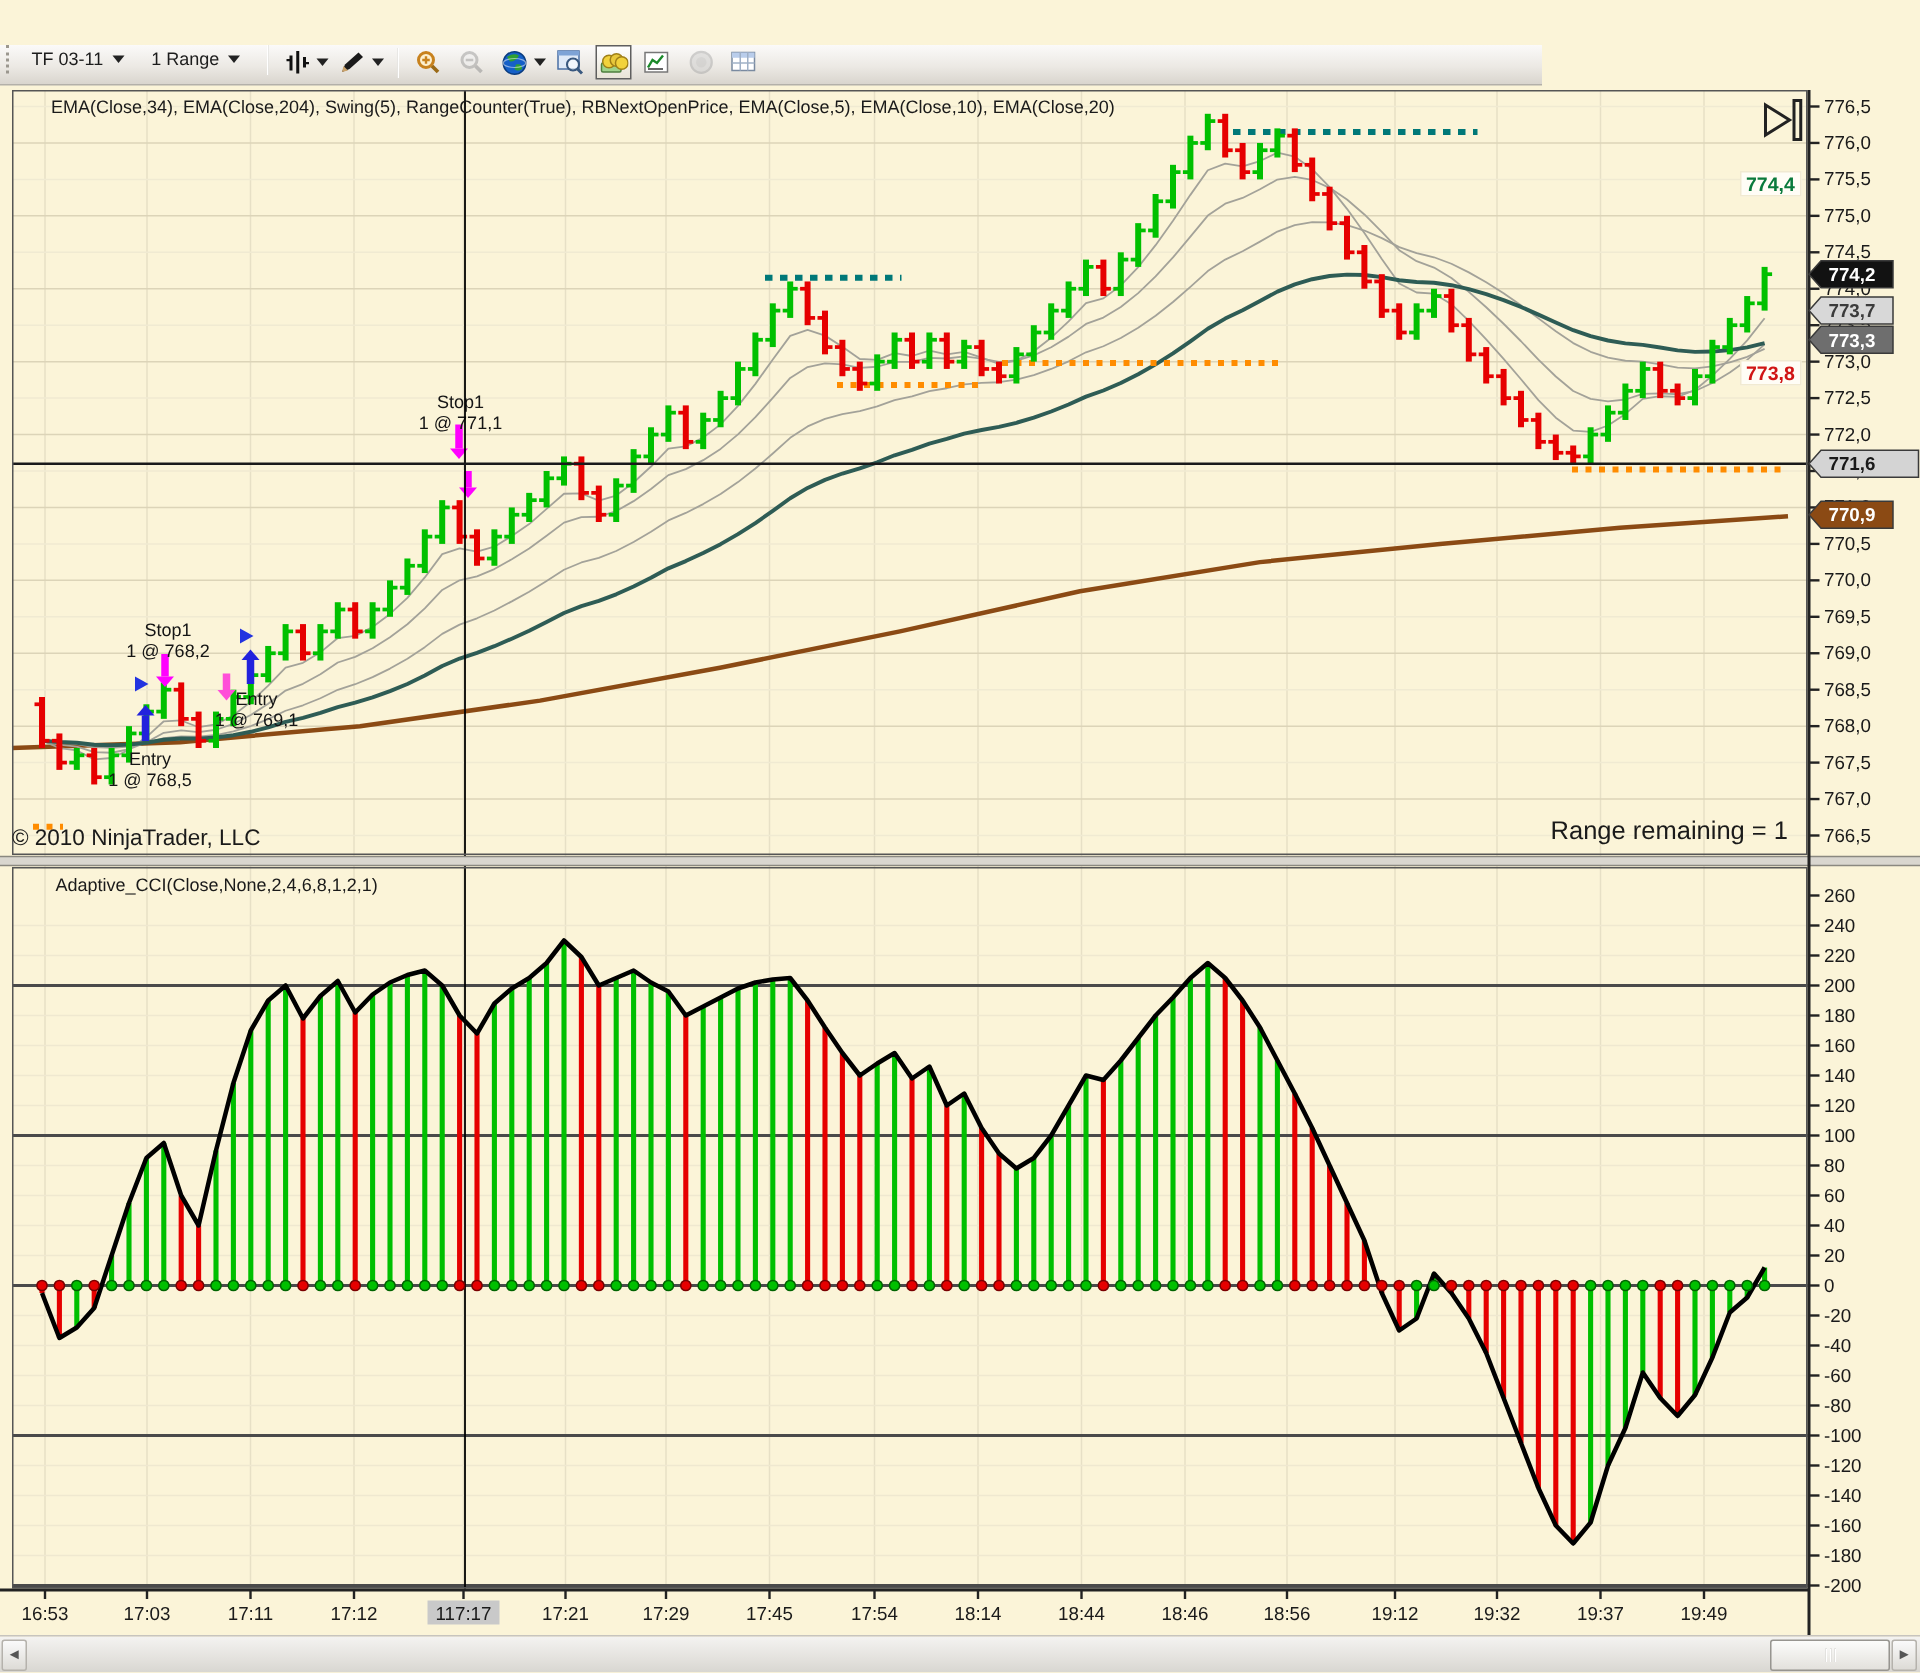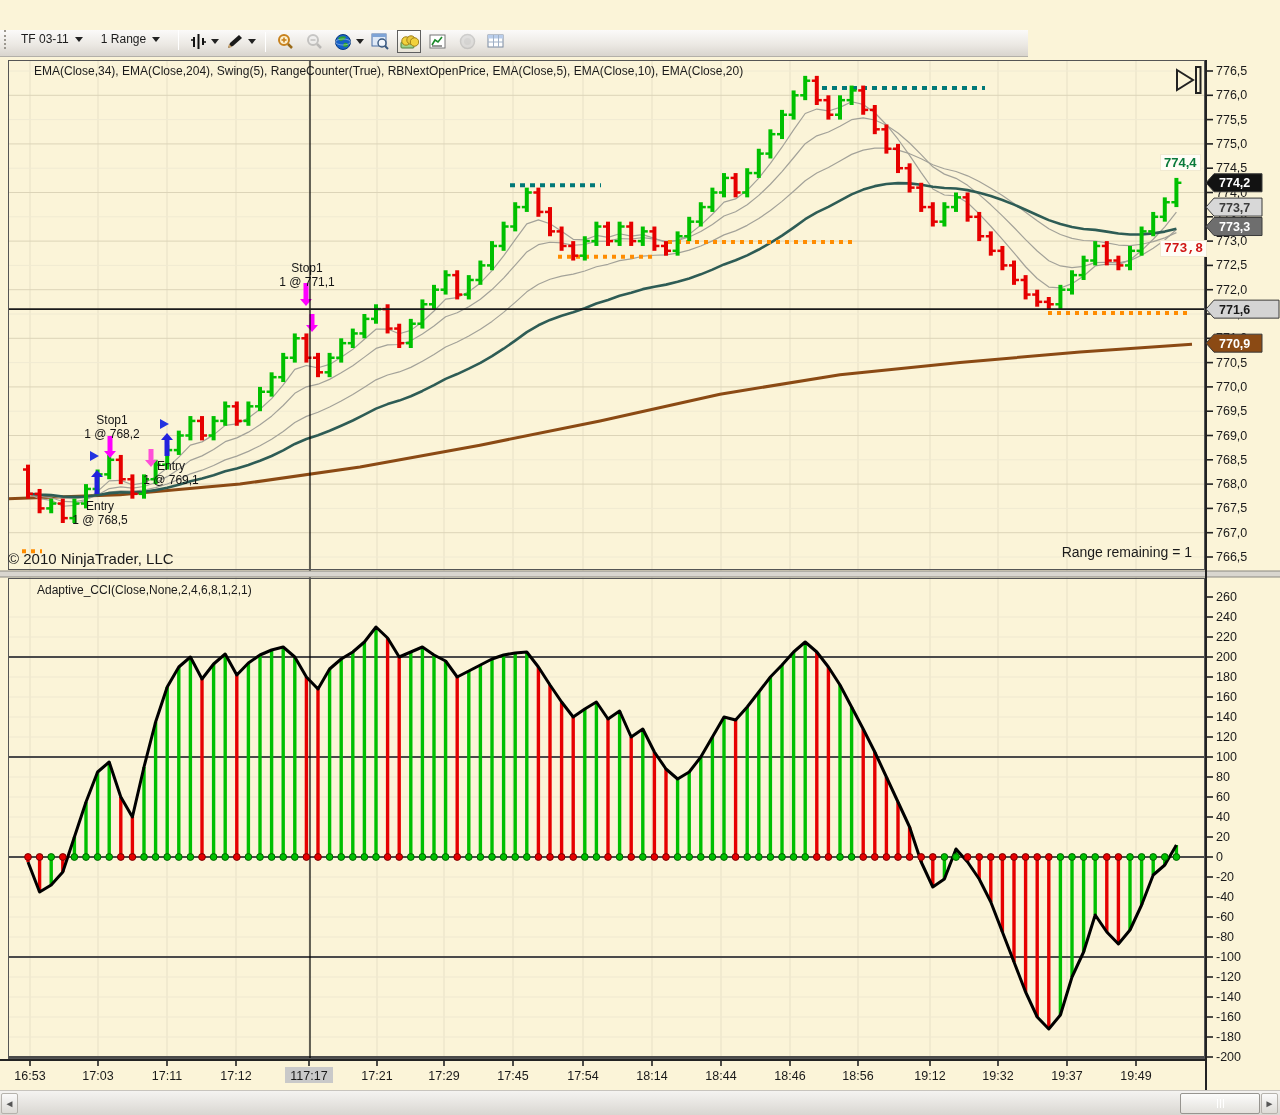--- a/index.html
+++ b/index.html
@@ -27,23 +27,23 @@
   .tbtn.selected{border:1px solid #5f5f5f;background:linear-gradient(#ffffff,#e9e4d7);}
   .tbtn.disabled{opacity:.5;filter:grayscale(1);}
   .btnwrap{display:flex;align-items:center;margin-right:3px;}
   
   #chart-svg{position:absolute;left:0;top:0;z-index:1;}
   
   .ovl{position:absolute;z-index:3;white-space:nowrap;pointer-events:none;}
   #price-indicator-label{left:10px;top:64px;font-size:12px;color:#1a1a1a;padding-left:24px;}
   #cci-indicator-label{left:10px;top:583px;font-size:12px;color:#1a1a1a;padding-left:27px;}
   #copyright{left:8px;top:550px;font-size:15px;color:#1a1a1a;}
-  #range-remaining{right:88px;top:544px;font-size:14px;color:#1a1a1a;}
-  #swing-high{left:1160px;top:114px;font-size:13px;font-weight:bold;color:#0A7A3C;background:#fffdf6;padding:0 3px;border:1px solid #f1ead2;margin-top:40px;}
-  #swing-low{left:1160px;top:240px;font-size:13px;font-weight:bold;color:#D01515;background:#fffdf6;padding:0 3px;border:1px solid #f1ead2;font-family:Liberation Mono, monospace;}
+  #range-remaining{right:88px;top:544px;font-size:17px;color:#1a1a1a;}
+  #swing-high{left:1160px;top:114px;font-size:13px;font-weight:bold;color:#0A7A3C;background:#fffdf6;padding:0 3px;border:1px solid #f1ead2;}
+  #swing-low{left:1160px;top:240px;font-size:13px;font-weight:bold;color:#D01515;background:#fffdf6;padding:0 3px;border:1px solid #f1ead2;}
   
   #hscroll{position:absolute;left:0;top:1090px;width:1280px;height:25px;z-index:5;
     background:linear-gradient(180deg,#f4f3f1 0%,#e4e2de 60%,#d8d6d1 100%);border-top:1px solid #c7c4be;}
   .sbtn{position:absolute;top:2px;width:17px;height:21px;display:flex;align-items:center;justify-content:center;
     color:#555;font-size:10px;cursor:pointer;background:linear-gradient(180deg,#fafafa,#dddbd6);border:1px solid #b5b2ac;border-radius:2px;}
   #sbtn-left{left:1px;}
   #sbtn-right{left:1261px;}
   #sthumb{position:absolute;left:1180px;top:2px;width:80px;height:21px;border:1px solid #979590;border-radius:2px;
     background:linear-gradient(180deg,#fcfcfb,#e3e1dc);cursor:pointer;display:flex;align-items:center;justify-content:center;gap:2px;}
   #sthumb i{display:block;width:1px;height:9px;background:#9a978f;border-right:1px solid #fff;}

